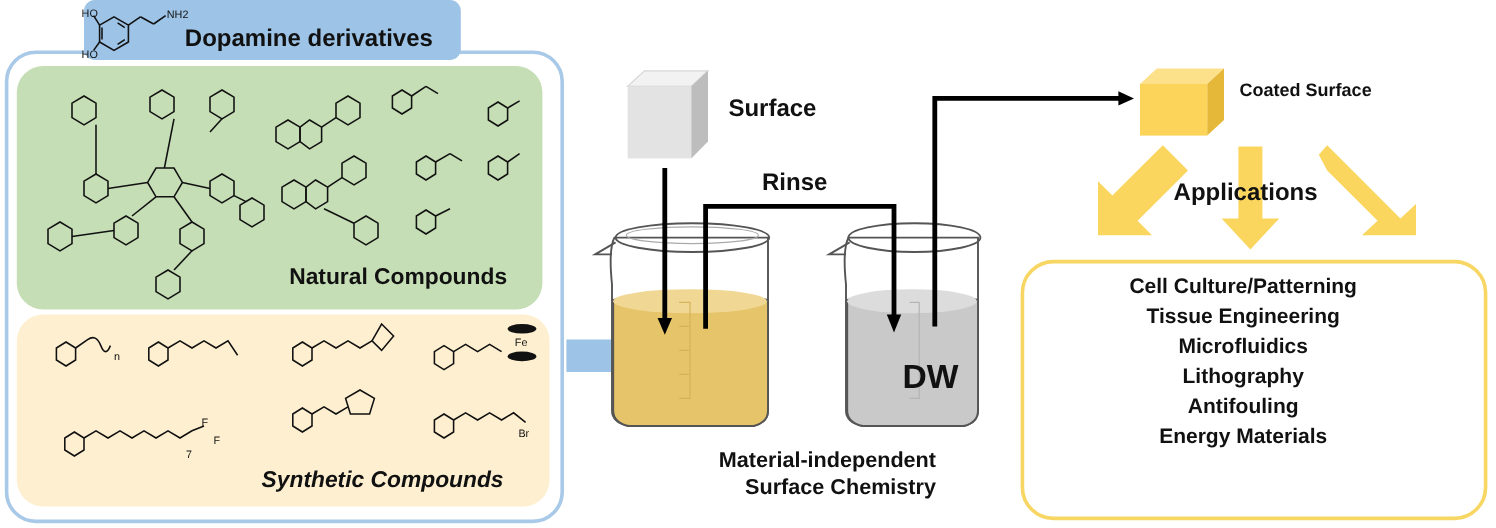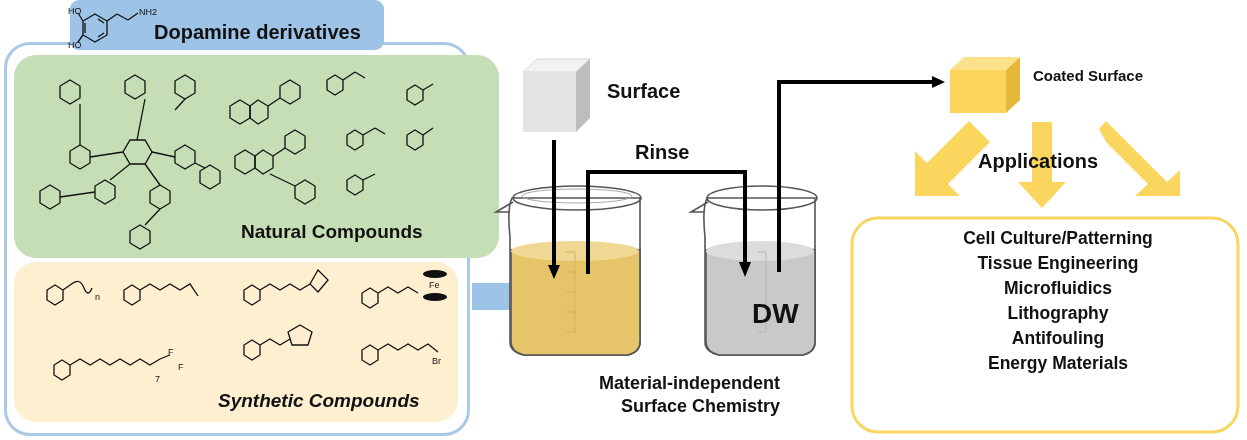--- a/index.html
+++ b/index.html
@@ -29,21 +29,21 @@
     <line class="bond" x1="107" y1="21" x2="117" y2="14"></line>
     <line class="bond" x1="117" y1="14" x2="128" y2="20"></line>
     <line class="bond" x1="128" y1="20" x2="138" y2="13"></line>
     <line class="bond" x1="83" y1="21" x2="78" y2="13"></line>
     <line class="bond" x1="83" y1="35" x2="78" y2="42"></line>
     <text class="chem" x="68" y="14">HO</text>
     <text class="chem" x="68" y="48">HO</text>
     <text class="chem" x="139" y="15">NH2</text>
   </svg>
 
-  <div class="abs" style="left:14px;top:55px;width:485px;height:203px;background:#c5deb5;border-radius:22px;">
+  <div class="abs" style="left:14px;top:55px;width:438px;height:203px;background:#c5deb5;border-radius:22px;">
     <span class="abs lbl" style="left:227px;top:166px;font-size:19px;">Natural Compounds</span>
   </div>
 
   <div class="abs" style="left:14px;top:262px;width:444px;height:160px;background:#fdefcf;border-radius:22px;">
     <span class="abs lbl" style="left:204px;top:128px;font-size:19px;font-style:italic;">Synthetic Compounds</span>
   </div>
 
   <svg width="1247" height="440" style="pointer-events:none">
     <g>
       <polygon class="bond" points="70,80 80,86 80,98 70,104 60,98 60,86"></polygon>
@@ -191,20 +191,20 @@
 <span class="abs lbl" style="left:635px;top:141px;font-size:20px;">Rinse</span>
 <span class="abs lbl" style="left:752px;top:298px;font-size:28px;">DW</span>
 <div class="abs lbl" style="left:520px;top:372px;width:260px;text-align:right;font-size:18px;line-height:23px;">
   <div>Material-independent</div>
   <div>Surface Chemistry</div>
 </div>
 
 <span class="abs lbl" style="left:1033px;top:67px;font-size:15px;">Coated Surface</span>
 <span class="abs lbl" style="left:978px;top:150px;font-size:20px;">Applications</span>
 
-<div class="abs lbl" style="left:888px;top:226px;width:340px;text-align:center;font-size:17.5px;line-height:24.9px;">
+<div class="abs lbl" style="left:866px;top:226px;width:340px;text-align:center;font-size:17.5px;line-height:24.9px;">
   <div>Cell Culture/Patterning</div>
   <div>Tissue Engineering</div>
   <div>Microfluidics</div>
   <div>Lithography</div>
   <div>Antifouling</div>
   <div>Energy Materials</div>
 </div>
 
 </body></html>

